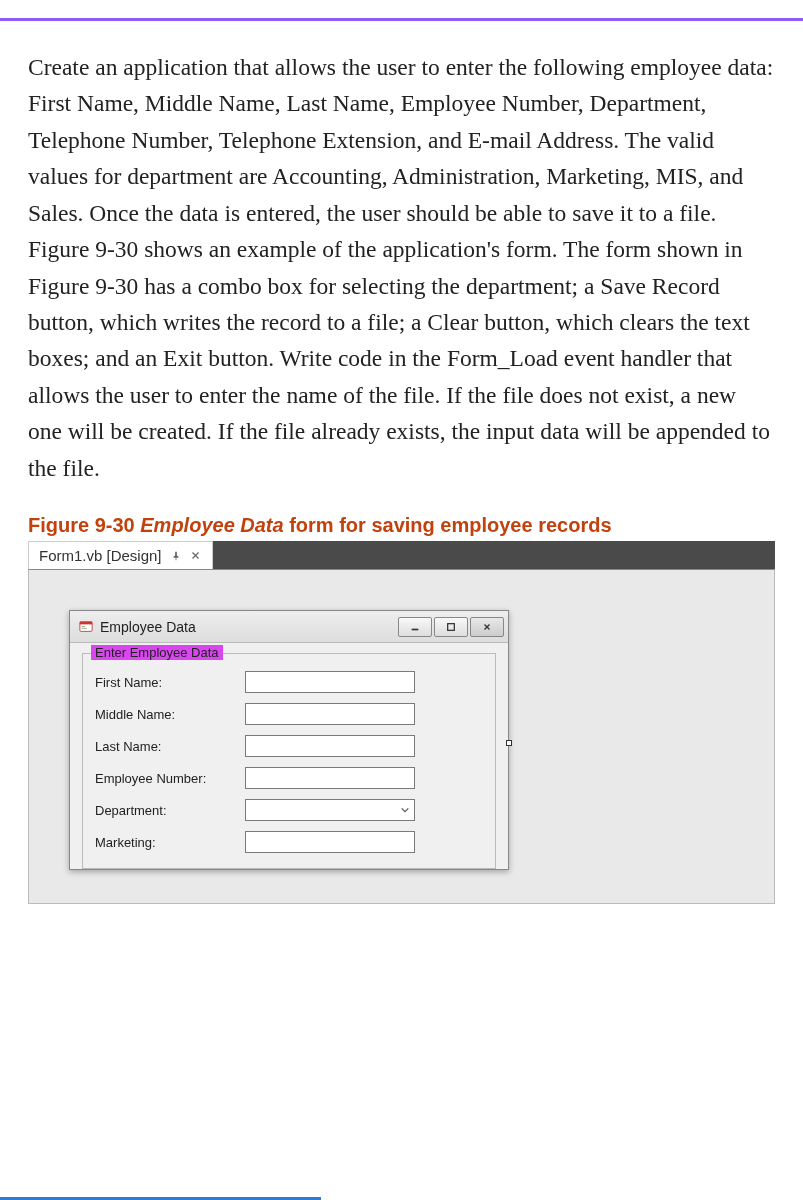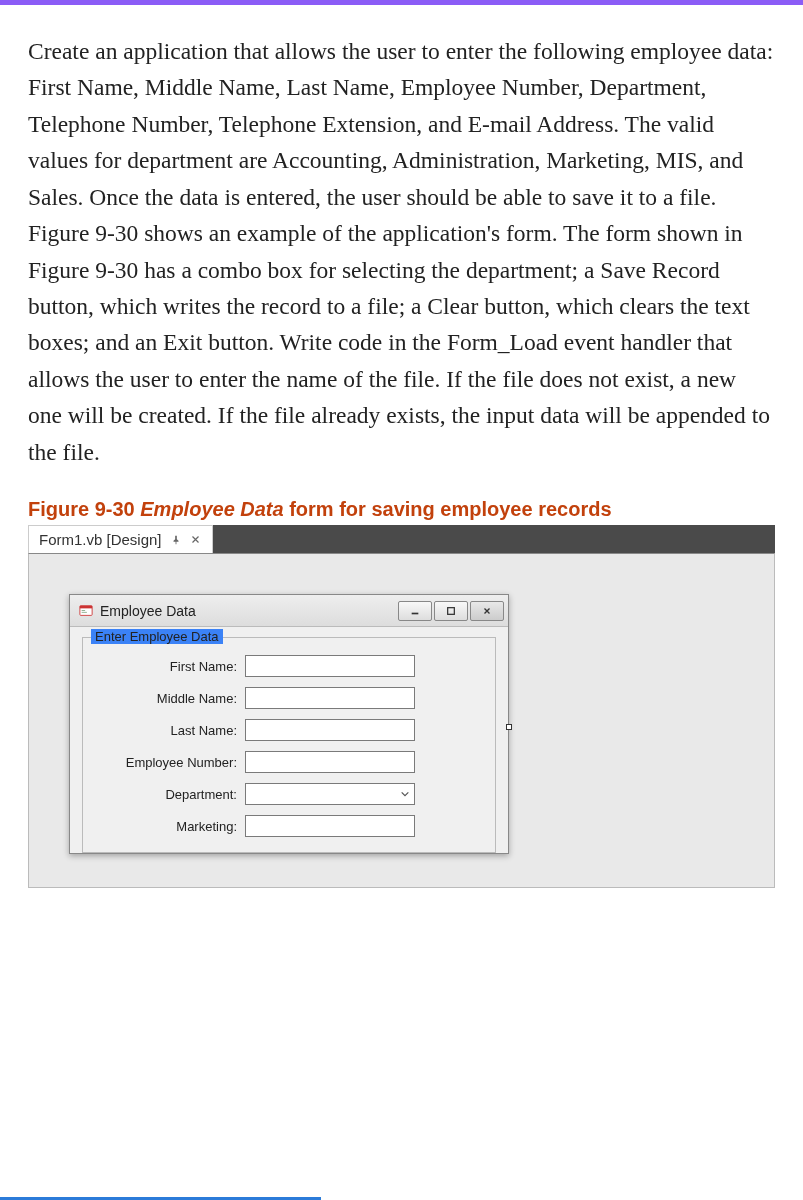--- a/index.html
+++ b/index.html
@@ -5,21 +5,22 @@
   * { box-sizing: border-box; }
   body {
     margin: 0;
     font-family: Georgia, 'Times New Roman', serif;
     background: #fff;
     color: #222;
     width: 803px;
   }
   .page {
     padding: 28px 28px 0 28px;
-    border-top: 5px solid #8b5cf6;
+    border-top: 3px solid #8b5cf6;
+    margin-top: 18px;
   }
   .problem-text {
     font-size: 23.5px;
     line-height: 1.55;
     color: #222;
     margin-bottom: 28px;
   }
   .figure-caption {
     font-family: Arial, Helvetica, sans-serif;
     font-size: 20px;
@@ -119,34 +120,34 @@
   }
   .groupbox {
     border: 1px solid #bbb;
     padding: 14px 12px 8px 12px;
     position: relative;
   }
   .groupbox-legend {
     position: absolute;
     top: -9px;
     left: 8px;
-    background: #3b82f6;
+    background: #d946ef;
     padding: 0 4px;
     font-size: 13px;
     color: #222;
   }
   .form-row {
     display: flex;
     align-items: center;
     height: 28px;
     margin-bottom: 4px;
   }
   .form-row label {
     width: 150px;
-    text-align: right;
+    text-align: left;
     font-size: 13px;
     color: #222;
     padding-right: 8px;
   }
   .form-row .txt {
     flex: 1;
     height: 22px;
     border: 1px solid #7a7a7a;
     background: #fff;
     font-size: 13px;

